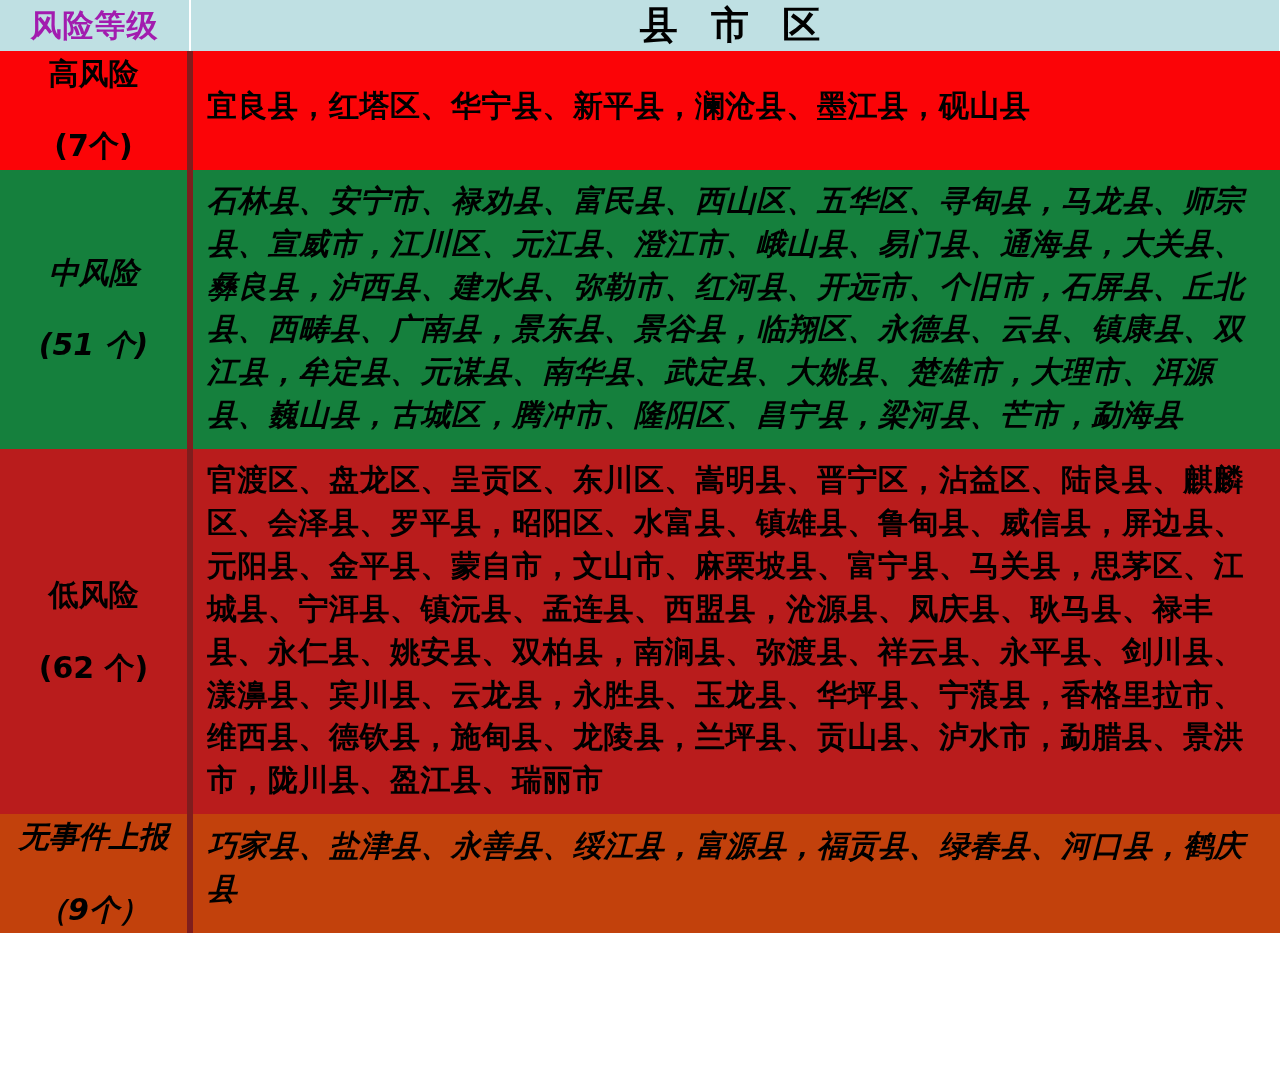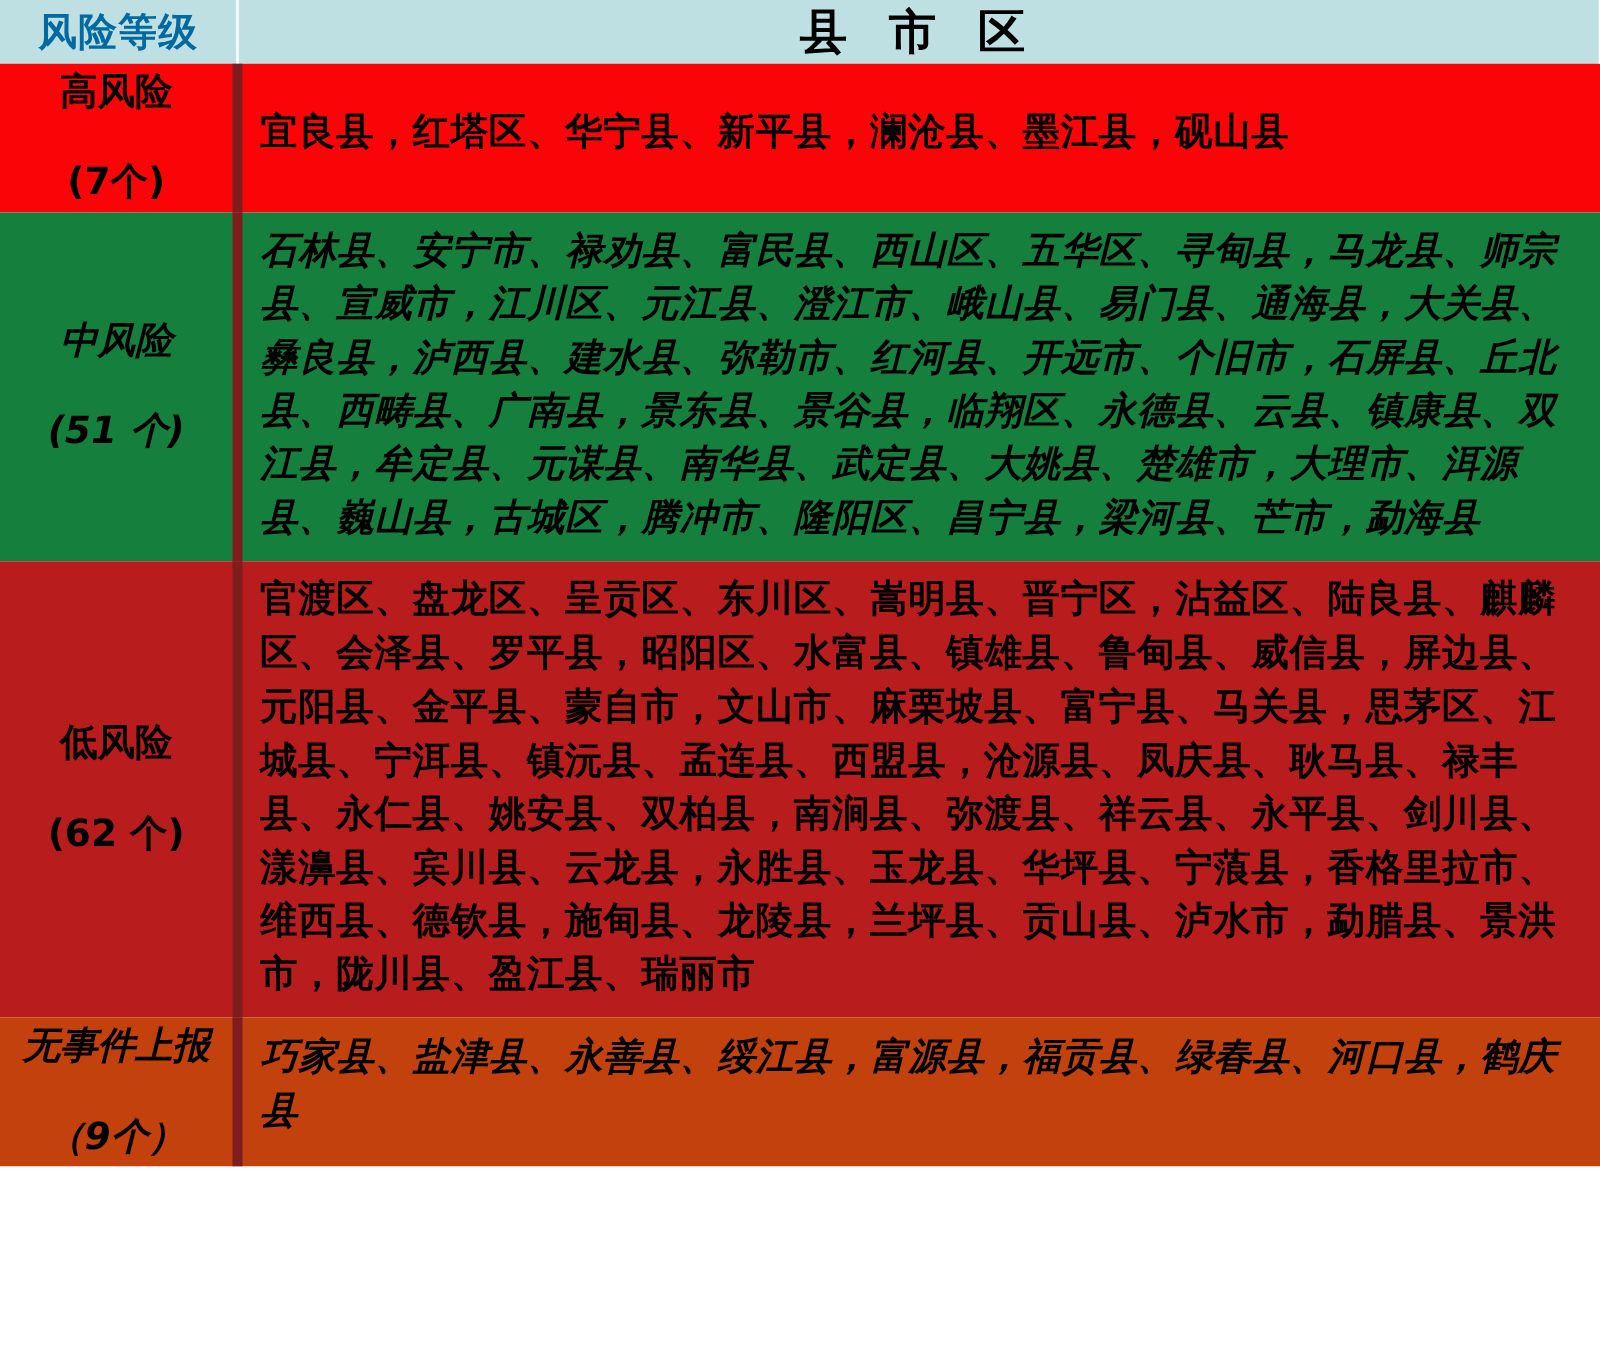--- a/index.html
+++ b/index.html
@@ -23,35 +23,35 @@
 
   .hdr-row td {
     background: #bfe0e3;
     border-right: 2px solid #ffffff;
     padding: 0;
   }
   .hdr-level {
     text-align: center;
     font-weight: bold;
     font-size: 31px;
-    color: #0369a1;
+    color: #a21caf;
     letter-spacing: 1px;
     padding: 22px 0 24px 0;
   }
   .hdr-area {
     text-align: center;
     font-weight: bold;
     font-size: 38px;
     color: #000000;
     letter-spacing: 10px;
     padding: 22px 0 24px 0;
   }
 
   .lvl-cell {
-    border-right: 8px solid #7f1d1d;
+    border-right: 6px solid #7f1d1d;
     text-align: center;
     vertical-align: middle;
     font-weight: bold;
     font-size: 30px;
     color: #000000;
     line-height: 1.28;
     padding: 4px 6px;
   }
   .area-cell {
     vertical-align: middle;

